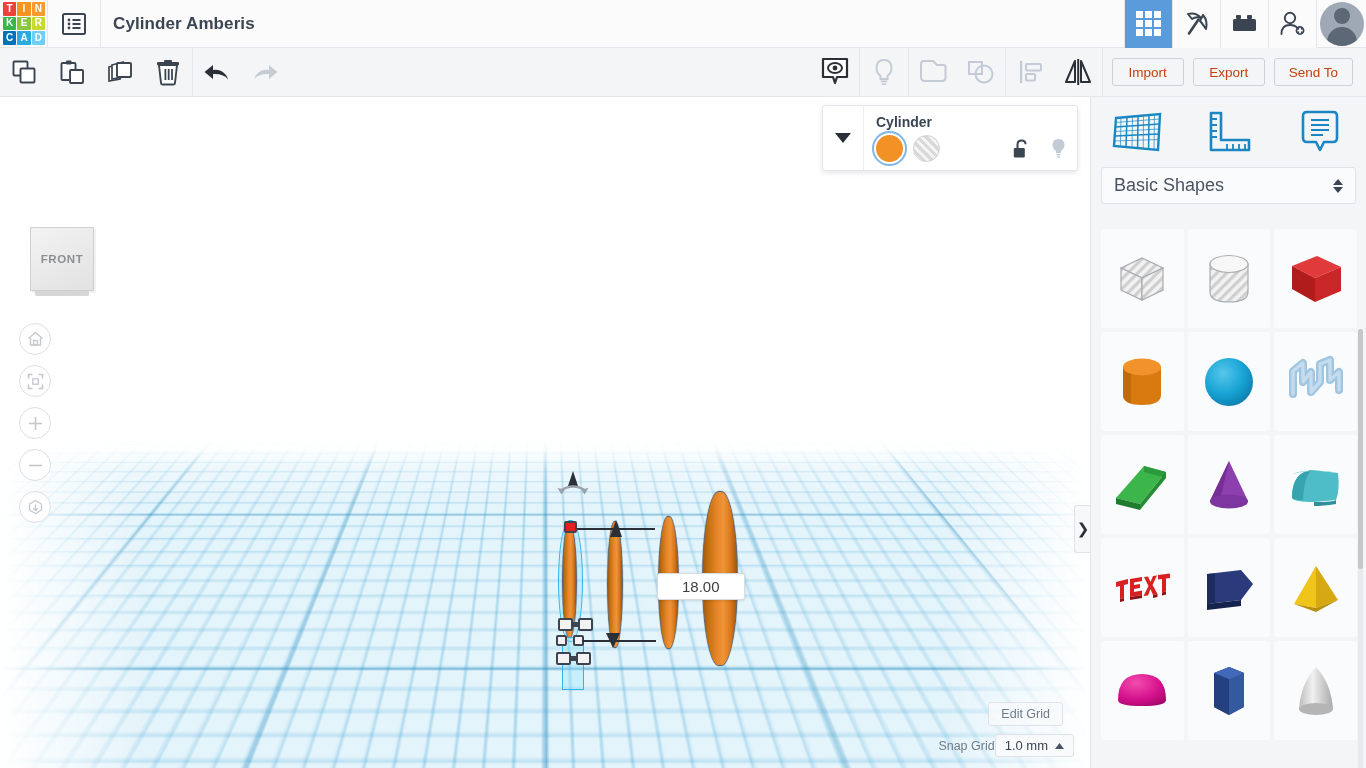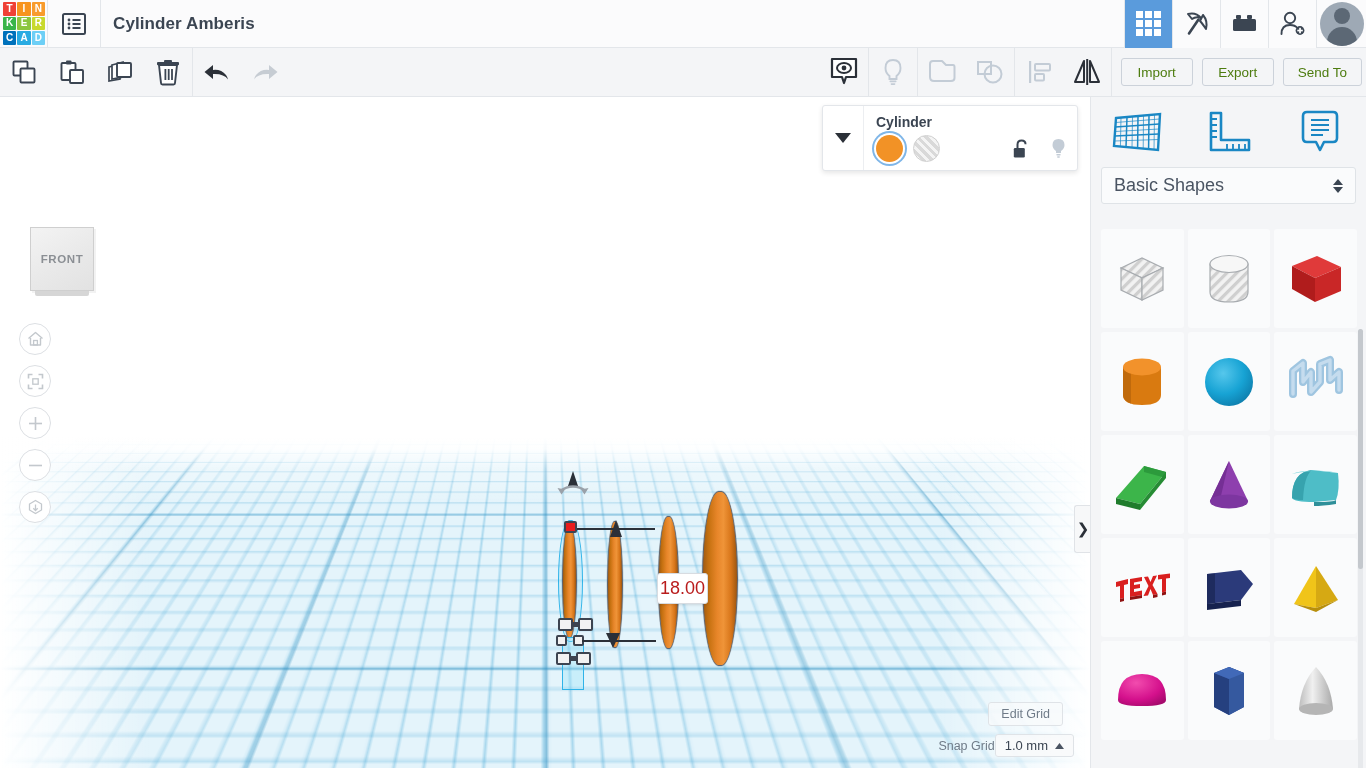--- a/index.html
+++ b/index.html
@@ -70,25 +70,25 @@
   .t2-group { display:flex; align-items:center; height:49px; }
   .t2-btn {
     width:48px; height:49px; display:flex; align-items:center; justify-content:center;
     cursor:pointer;
   }
   .t2-divider { width:1px; height:49px; background:#e3e6ea; }
   .t2-spacer { flex:1; }
   .act-btn {
     height:28px; min-width:72px; padding:0 14px; margin-left:9px;
     background:#f4f5f7; border:1px solid #ccd2da; border-radius:3px;
-    font-size:13.5px; color:#4d7c0f; cursor:pointer;
+    font-size:13.5px; color:#c2410c; cursor:pointer;
     font-family:"Liberation Sans", sans-serif;
     display:flex; align-items:center; justify-content:center;
   }
-  .act-btn:last-child { margin-right:4px; }
+  .act-btn:last-child { margin-right:13px; }
 
   
   .canvas {
     position:absolute; left:0; top:97px; width:1090px; height:671px;
     background:#ffffff; overflow:hidden;
   }
   .plane-wrap { position:absolute; left:0; top:0; width:1090px; height:671px; overflow:hidden; }
   .plane {
     position:absolute; left:-760px; top:180px; width:2610px; height:1340px;
     transform-origin:50% 0%;
@@ -160,21 +160,21 @@
   .handle {
     position:absolute; width:15px; height:13px; background:#f2f2f2;
     border:2.2px solid #3d4450; border-radius:2px;
   }
   .handle.sm { width:11px; height:11px; border-width:2px; }
   .handle.red { background:#e81d1d; border-color:#3d4450; width:13px; height:12px; }
   .connector { position:absolute; background:#3d4450; }
   .axis-line { position:absolute; height:1.6px; background:#2b3038; }
   .tooltip-val {
     position:absolute; background:#fff; border:1px solid #d8dce1; border-radius:3px;
-    padding:4px 2px; font-size:18px; color:#b91c1c;
+    padding:4px 24px; font-size:15px; color:#404040;
     box-shadow:0 1px 3px rgba(0,0,0,.12);
   }
   .rot-gizmo { position:absolute; width:34px; height:30px; }
 
   
   .edit-grid-btn {
     position:absolute; right:27px; bottom:42px;
     background:rgba(248,250,251,.82); border:1px solid #dfe3e7; border-radius:3px;
     padding:4px 12px; font-size:12.5px; color:#6f7b88; cursor:pointer;
   }

